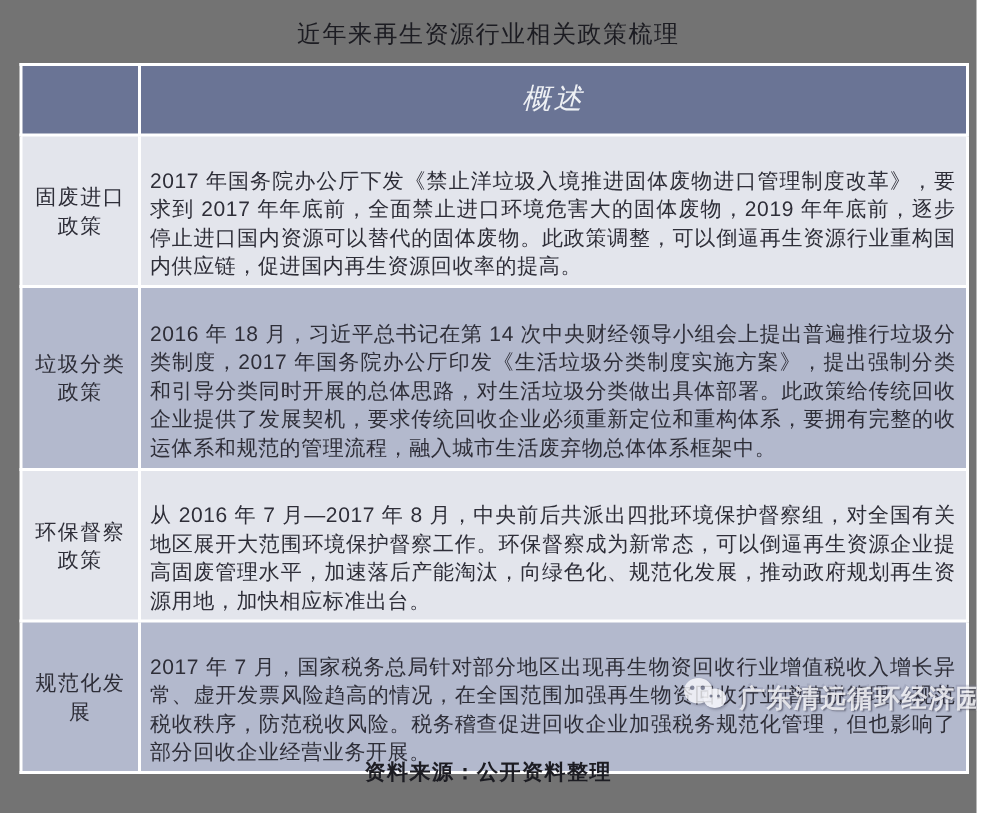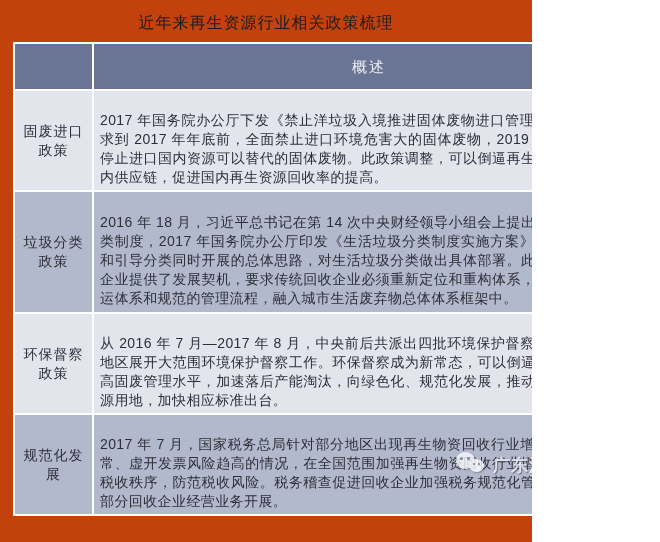--- a/index.html
+++ b/index.html
@@ -6,22 +6,22 @@
     --header-bg:#6a7495;
     --row-light:#e3e5ec;
     --row-dark:#b3b9cd;
     --body-text:#2e2e38;
     --header-text:#eef0f4;
   }
   *{margin:0;padding:0;box-sizing:border-box;}
   html,body{background:#fff;}
   .page{
     position:relative;
-    width:532px;height:542px;
-    background:#c2410c;
+    width:651px;height:542px;
+    background:#737373;
     font-family:"Liberation Sans","DejaVu Sans",sans-serif;
     color:var(--body-text);
     overflow:hidden;
   }
   .title{
     text-align:center;
     padding-top:13px;
     font-size:16px;
     letter-spacing:1px;
     color:#1c1c22;
@@ -39,23 +39,24 @@
     border:2px solid #ffffff;
     vertical-align:middle;
     font-size:14px;
     line-height:19px;
   }
   .policy-table thead th{
     height:47px;
     background:var(--header-bg);
     color:var(--header-text);
     font-weight:normal;
-    font-size:15px;
+    font-size:19px;
     letter-spacing:2px;
     text-align:center;
+    font-style:italic;
   }
   .policy-table tbody tr:nth-child(odd) td{background:var(--row-light);}
   .policy-table tbody tr:nth-child(even) td{background:var(--row-dark);}
   .policy-table tbody tr:nth-child(1){height:100px;}
   .policy-table tbody tr:nth-child(2){height:122px;}
   .policy-table tbody tr:nth-child(3){height:93px;}
   .policy-table tbody tr:nth-child(4){height:85px;}
   td.label-cell{
     text-align:center;
     padding:2px 5px;
@@ -157,14 +158,15 @@
   </table>
 
   <div class="watermark">
     <span class="wm-icon">
       <span class="wm-bubble-big"></span>
       <span class="wm-bubble-small"></span>
     </span>
     <span class="wm-text">广东清远循环经济园</span>
   </div>
 
+  <div class="source-line">资料来源：公开资料整理</div>
 
 </div>
 
 </body></html>

